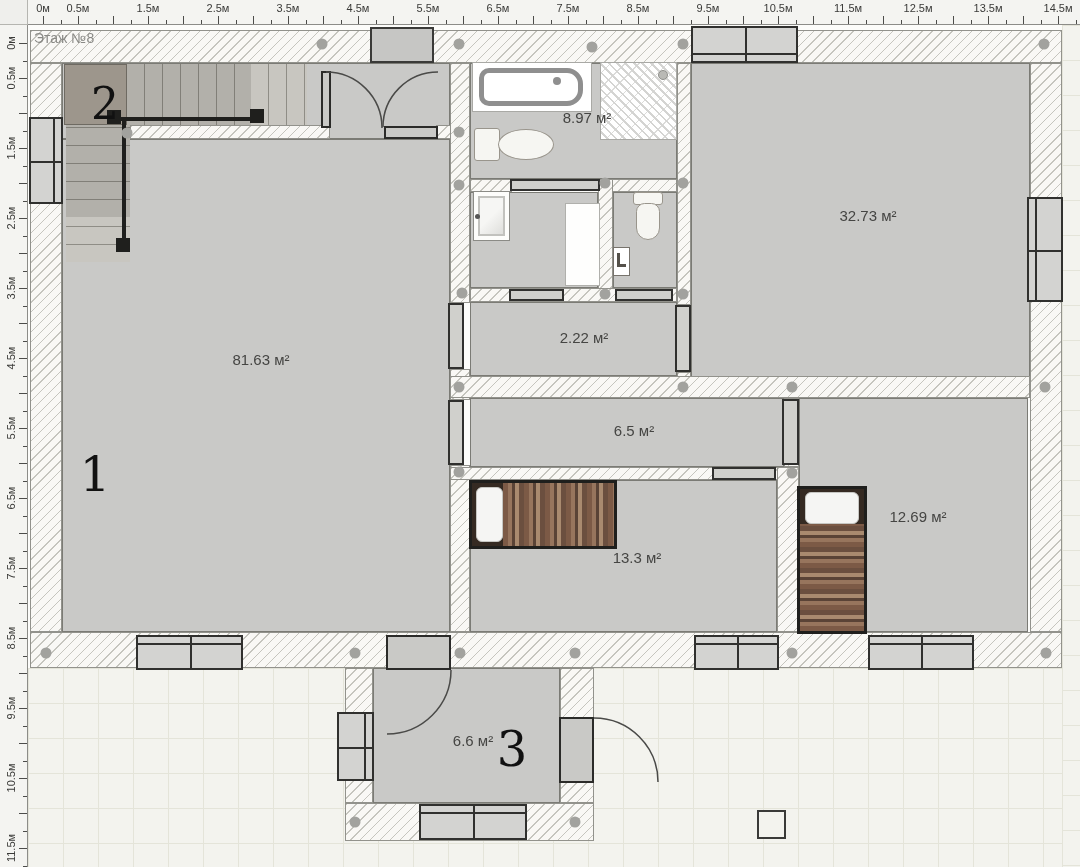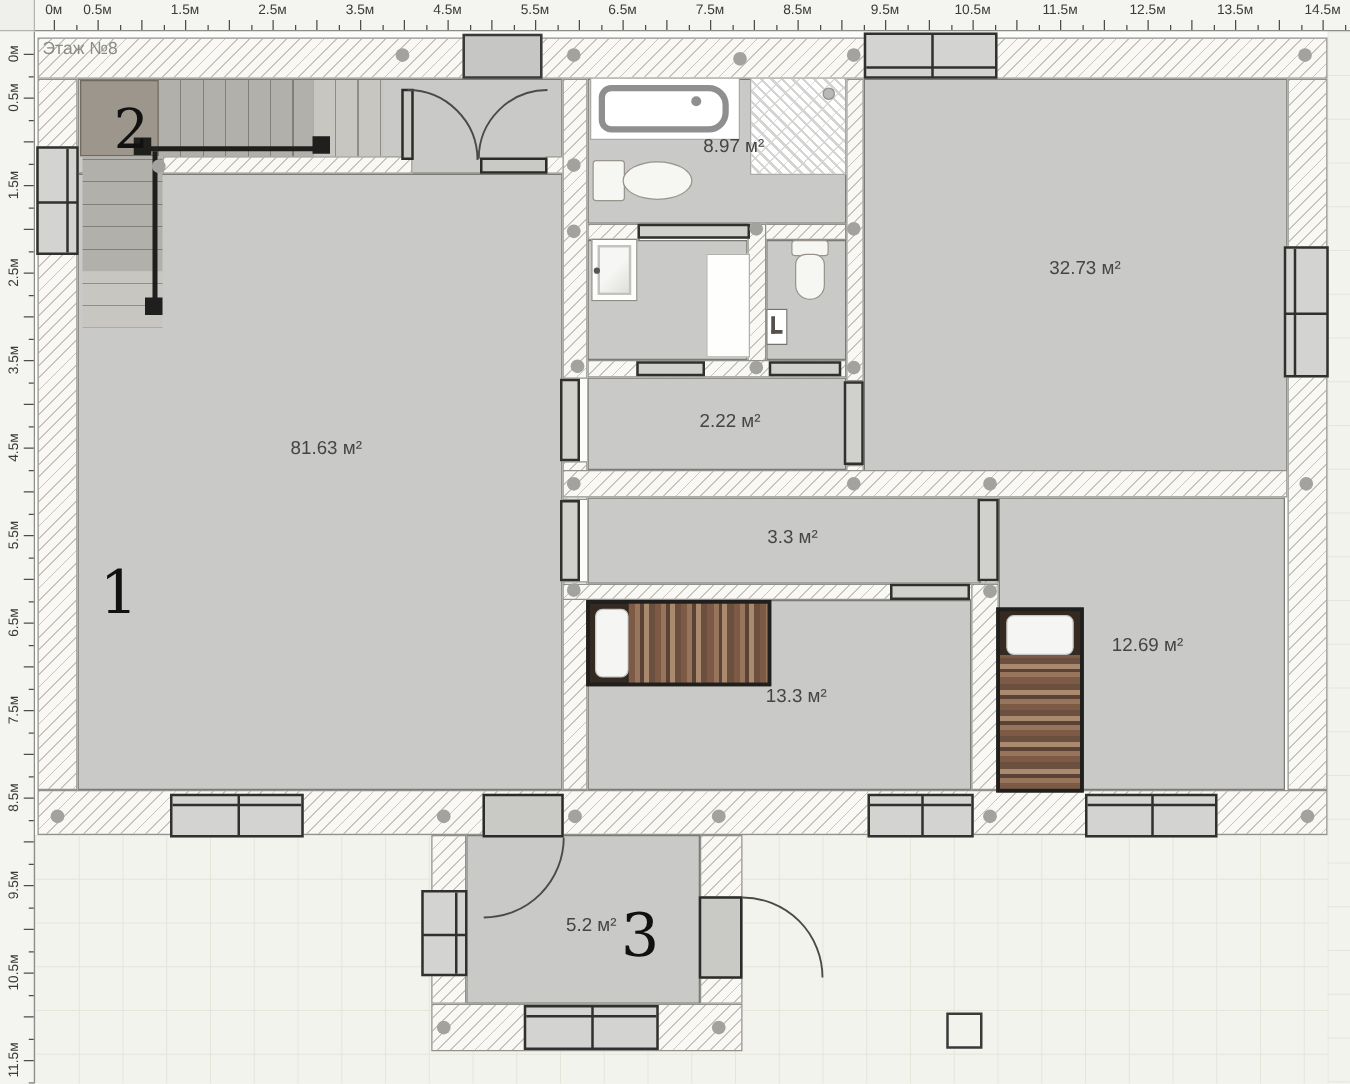--- a/index.html
+++ b/index.html
@@ -193,24 +193,24 @@
   <div class="abs furn" style="left:797px;top:486px;width:70px;height:148px;background:#352a22;border:3px solid #1f1f1d">
     <div class="abs pillow" style="left:5px;top:3px;width:54px;height:32px"></div>
     <div class="abs blanket-h" style="left:0px;top:35px;width:64px;height:107px"></div>
   </div>
 
   <div class="abs floor-label" style="left:34px;top:30px">Этаж №8</div>
   <div class="abs room-label" style="left:261px;top:359px">81.63 м²</div>
   <div class="abs room-label" style="left:587px;top:117px">8.97 м²</div>
   <div class="abs room-label" style="left:868px;top:215px">32.73 м²</div>
   <div class="abs room-label" style="left:584px;top:337px">2.22 м²</div>
-  <div class="abs room-label" style="left:634px;top:430px">3.3 м²</div>
+  <div class="abs room-label" style="left:634px;top:430px">6.5 м²</div>
   <div class="abs room-label" style="left:637px;top:557px">13.3 м²</div>
   <div class="abs room-label" style="left:918px;top:516px">12.69 м²</div>
-  <div class="abs room-label" style="left:473px;top:740px">5.2 м²</div>
+  <div class="abs room-label" style="left:473px;top:740px">6.6 м²</div>
   <div class="abs big-num" style="left:95px;top:474px">1</div>
   <div class="abs big-num" style="left:105px;top:104px;font-size:44px">2</div>
   <div class="abs big-num" style="left:512px;top:749px">3</div>
 
   <div class="abs ruler ruler-top">
       <i class="tick major" style="left: 15px;"></i>
       <i class="tick minor" style="left: 32.5px;"></i>
       <i class="tick major" style="left: 50px;"></i>
       <i class="tick minor" style="left: 67.5px;"></i>
       <i class="tick major" style="left: 85px;"></i>

